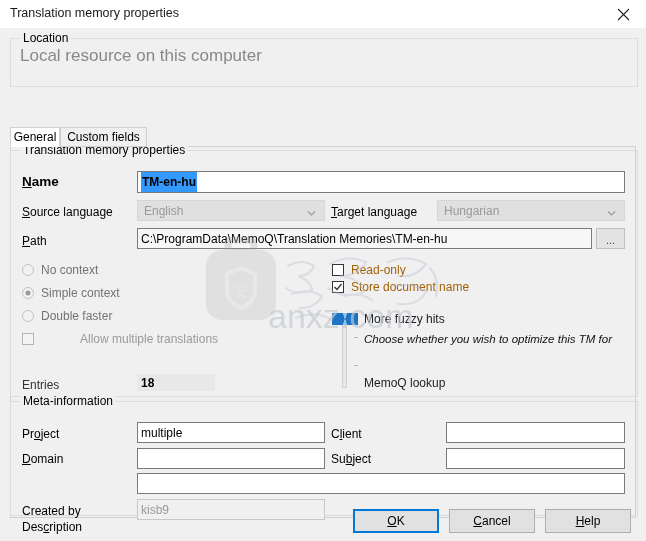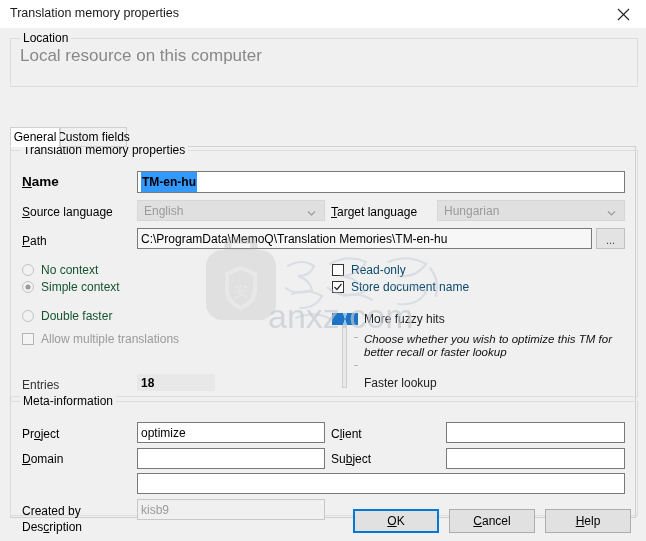--- a/index.html
+++ b/index.html
@@ -76,21 +76,21 @@
   .tab.active {
     background: #ffffff;
     border: 1px solid #d0d0d0;
     border-bottom: 1px solid #ffffff;
     left: 0; width: 50px;
     z-index: 3;
   }
   .tab.inactive {
     background: #f0f0f0;
     border: 1px solid #d0d0d0;
-    left: 50px; width: 67px;
+    left: 50px; width: 87px;
     z-index: 2;
   }
 
   
   #tabpanel {
     position: absolute; left: 10px; top: 118px; width: 626px; height: 372px;
     background: #f0f0f0;
     border: 1px solid #d0d0d0;
     box-sizing: border-box;
   }
@@ -182,42 +182,42 @@
     flex: 0 0 auto;
   }
   .radio.checked::after {
     content: "";
     position: absolute; left: 50%; top: 50%;
     width: 5px; height: 5px; border-radius: 50%;
     background: #9a9a9a;
     transform: translate(-50%, -50%);
   }
   .radio-row .rlabel {
-    margin-left: 7px; font-size: 12px; color: #14532d;
+    margin-left: 7px; font-size: 12px; color: #737373;
   }
 
   
   .check-row {
     position: absolute; display: flex; align-items: center;
     white-space: nowrap;
   }
   .cbox {
     width: 12px; height: 12px;
     border: 1px solid #b4b4b4;
     background: #f4f4f4;
     box-sizing: border-box;
     position: relative;
     flex: 0 0 auto;
   }
   .cbox.enabled { border-color: #333333; background: #ffffff; }
   .cbox svg { position: absolute; left: 0; top: 0; }
   .check-row .clabel {
     margin-left: 7px; font-size: 12px; color: #9a9a9a;
   }
-  .check-row.enabled .clabel { color: #0c4a6e; }
+  .check-row.enabled .clabel { color: #a16207; }
 
   
   #slider {
     position: absolute; left: 330px; top: 285px; width: 30px; height: 78px;
   }
   #slider-track {
     position: absolute; left: 12px; top: 3px; width: 5px; height: 72px;
     background: #e8e8e8;
     border: 1px solid #cfcfcf;
     box-sizing: border-box;
@@ -325,30 +325,30 @@
     <span>C:\ProgramData\MemoQ\Translation Memories\TM-en-hu</span>
   </div>
   <div id="browse-btn" style="left:596px; top:200px; width:29px; height:21px;">
     <span>...</span>
   </div>
 
   <div class="radio-row" style="left:22px; top:235px;">
     <span class="radio"></span>
     <span class="rlabel">No context</span>
   </div>
-  <div class="radio-row" style="left:22px; top:252px;justify-content:flex-end;">
+  <div class="radio-row" style="left:22px; top:258px;justify-content:flex-end;">
     <span class="radio checked"></span>
     <span class="rlabel">Simple context</span>
   </div>
   <div class="radio-row" style="left:22px; top:281px;">
     <span class="radio"></span>
     <span class="rlabel">Double faster</span>
   </div>
 
-  <div class="check-row" style="left:22px; top:304px;">
+  <div class="check-row" style="left:22px; top:304px;gap:39px;">
     <span class="cbox"></span>
     <span class="clabel">Allow multiple translations</span>
   </div>
 
 
   <div class="flabel" style="left:22px; top:350px; color:#333;">Entries</div>
   <div class="tinput grayfill" style="left:137px; top:346px; width:78px; height:17px; font-weight:bold; padding-left:4px;">
     <span>18</span>
   </div>
 
@@ -362,23 +362,22 @@
       <svg width="10" height="10" viewBox="0 0 10 10">
           <polyline points="1.5,5 4,7.5 8.5,1.8" fill="none" stroke="#2b2b2b" stroke-width="1.3"></polyline>
         </svg>
     </span>
     <span class="clabel">Store document name</span>
   </div>
 
   <div class="flabel" style="left:364px; top:284px; color:#222;">More fuzzy hits</div>
   <div class="hint" style="left:364px; top:305px;">
     <div>Choose whether you wish to optimize this TM for</div>
-    <div>better recall or faster lookup</div>
-  </div>
-  <div class="flabel" style="left:364px; top:348px; color:#222;">Faster lookup</div>
+  </div>
+  <div class="flabel" style="left:364px; top:348px; color:#222;">MemoQ lookup</div>
 
   <div id="slider">
     <div id="slider-track"></div>
     <div class="stick" style="top:24px;"></div>
     <div class="stick" style="top:52px;"></div>
     <div id="slider-thumb">
       <svg width="26" height="12" viewBox="0 0 26 12">
         <polygon points="0,0 11,0 13,6 11,12 0,12" fill="#1d74c4"></polygon>
         <polygon points="26,0 15,0 13,6 15,12 26,12" fill="#1d74c4"></polygon>
         <polygon points="11,0 13,6 15,0" fill="#8fc4ef"></polygon>
@@ -386,21 +385,21 @@
       </svg>
     </div>
   </div>
 
   <div class="groupbox" id="group-meta">
     <span class="gb-legend">Meta-information</span>
   </div>
 
   <div class="flabel" style="left:22px; top:399px;">Pr<u>o</u>ject</div>
   <div class="tinput" style="left:137px; top:394px; width:188px; height:21px;">
-    <span>optimize</span>
+    <span>multiple</span>
   </div>
 
   <div class="flabel" style="left:331px; top:399px;">C<u>l</u>ient</div>
   <div class="tinput" style="left:446px; top:394px; width:179px; height:21px;">
     <span></span>
   </div>
 
   <div class="flabel" style="left:22px; top:424px;"><u>D</u>omain</div>
   <div class="tinput" style="left:137px; top:420px; width:188px; height:21px;">
     <span></span>

